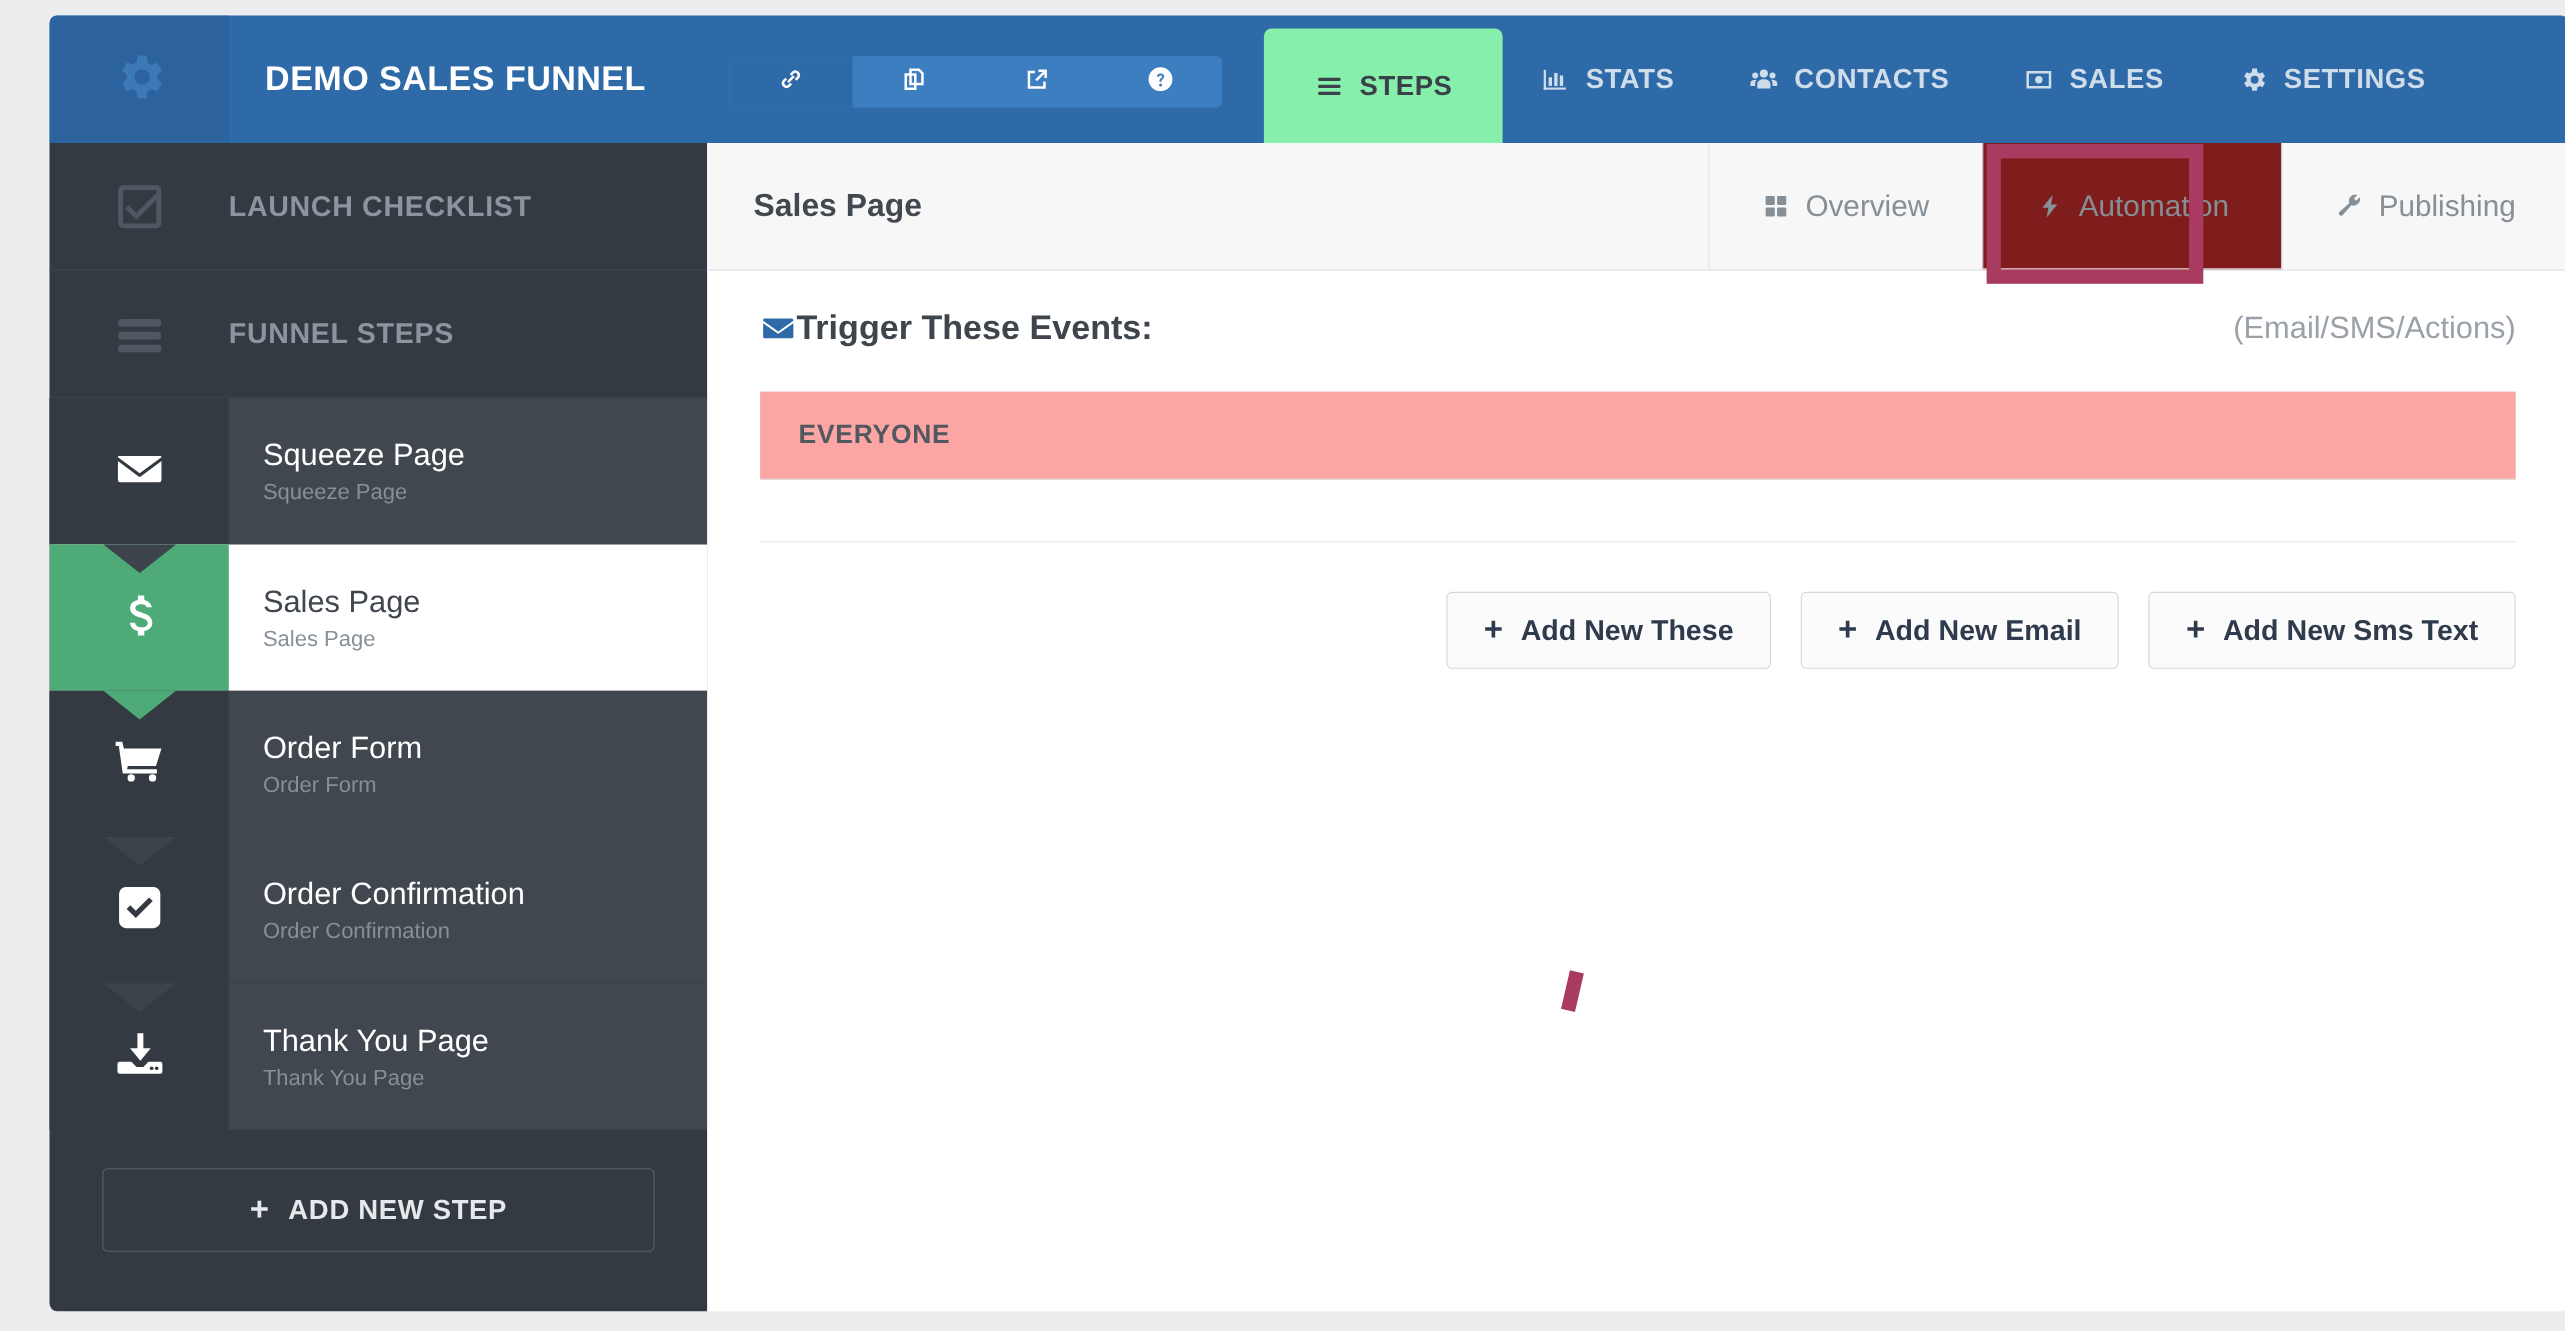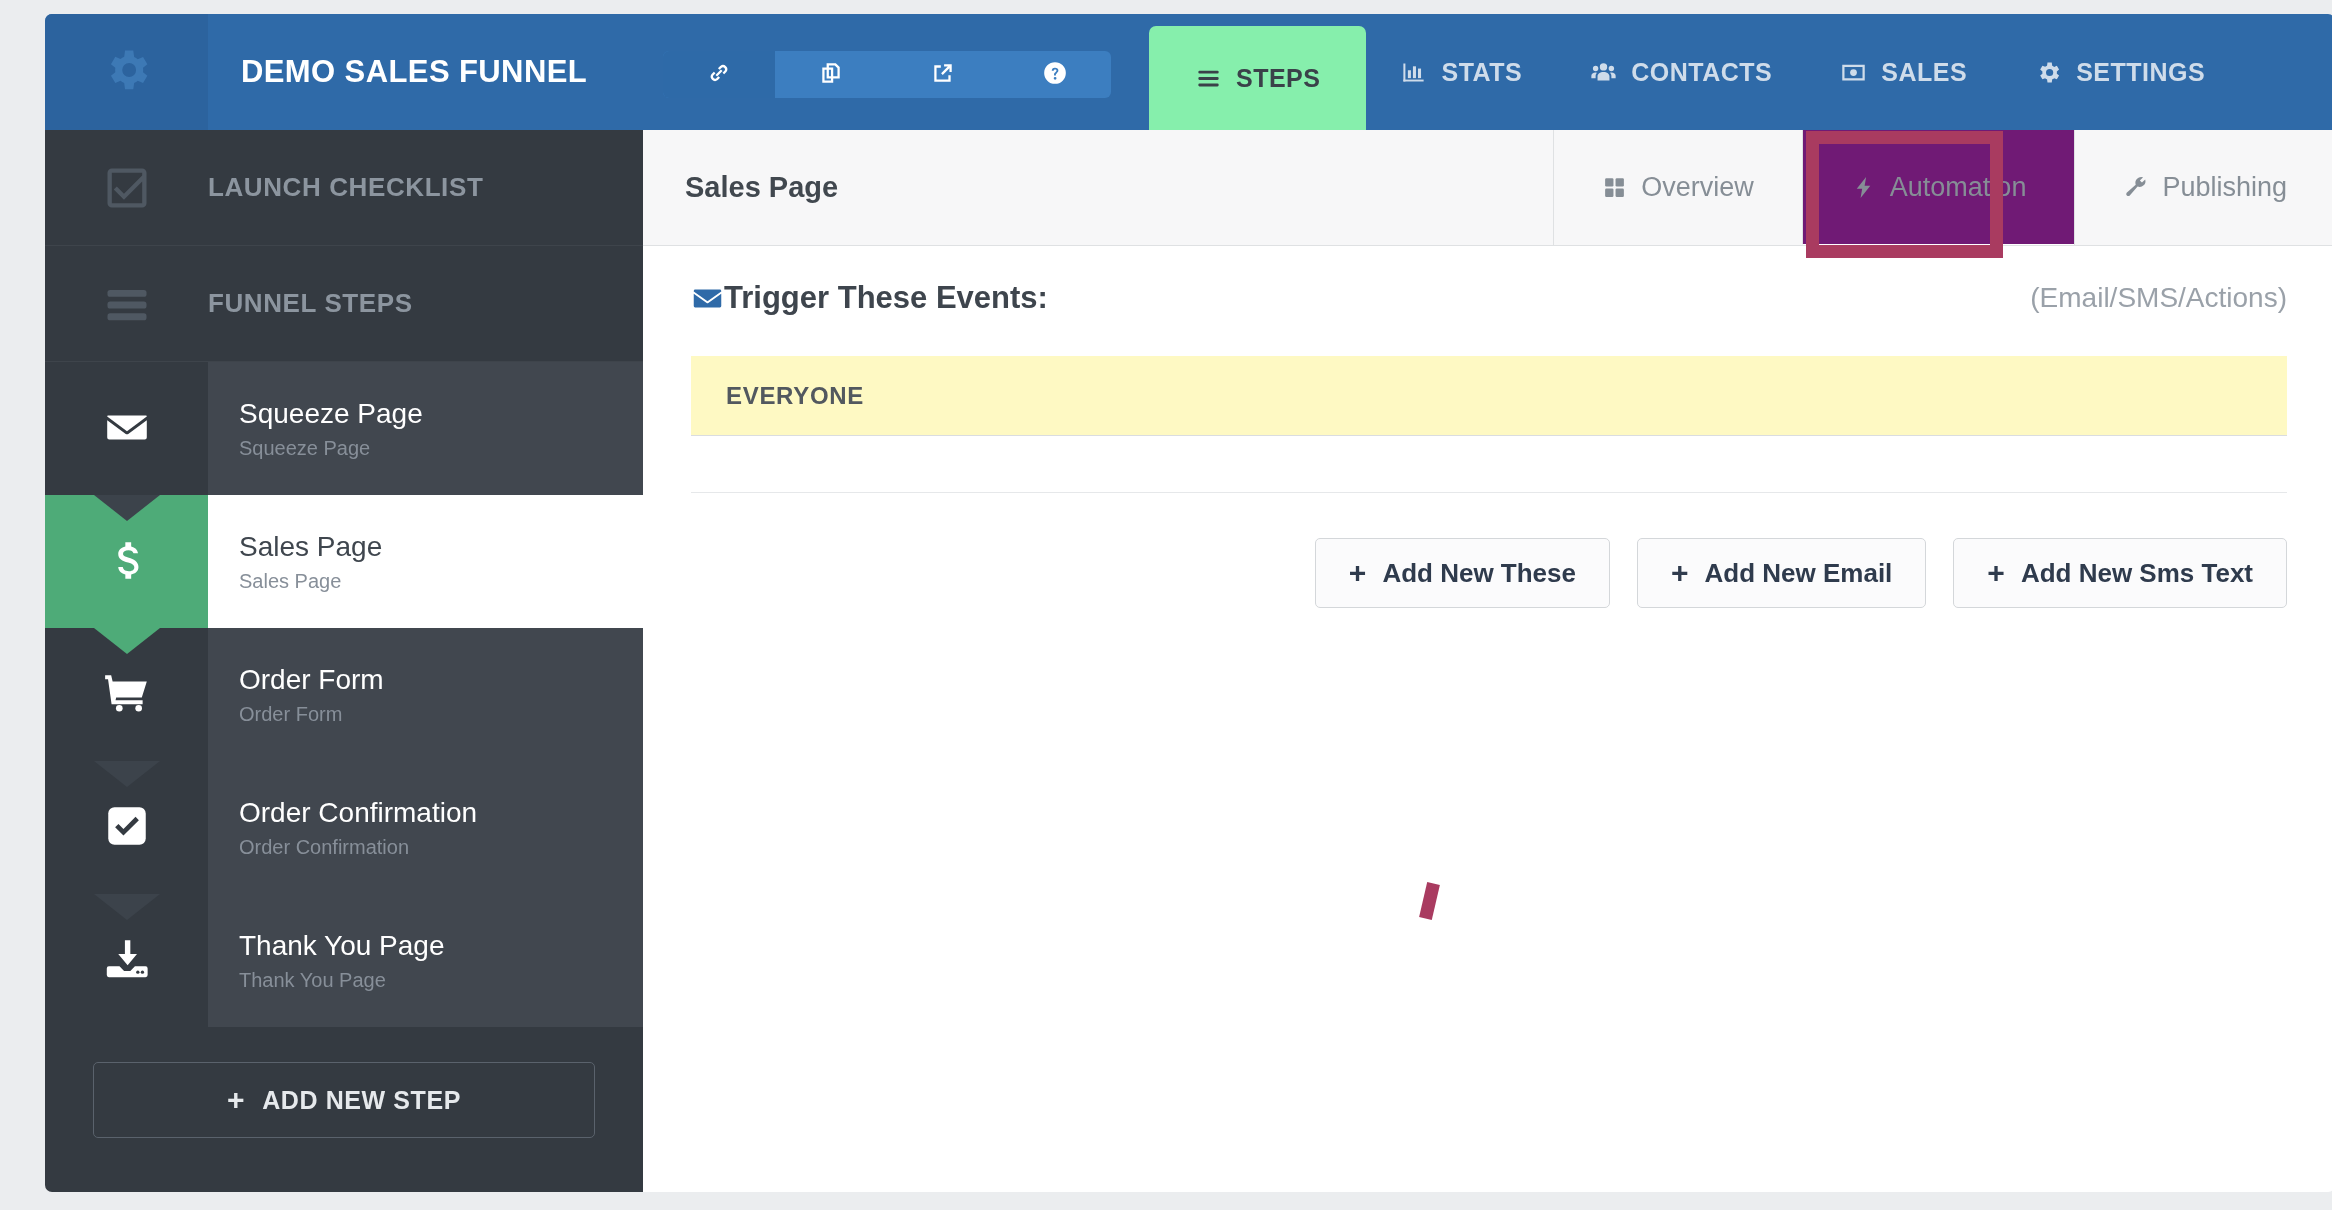--- a/index.html
+++ b/index.html
@@ -178,21 +178,21 @@
     color: #41484f; font-size: 29px; font-weight: bold;
   }
   .ctab {
     display: flex; align-items: center; gap: 14px;
     padding: 0 48px;
     color: #868e96; font-size: 27px;
     border-left: 1px solid #dfe1e3;
     cursor: pointer;
   }
   .ctab .cicon svg { width: 25px; height: 25px; fill: #868e96; display: block; }
-  .ctab.active { background: #701a75; border-bottom: 1px solid #ffffff; }
+  .ctab.active { background: #7f1d1d; border-bottom: 1px solid #ffffff; }
 
   .tab-highlight {
     position: absolute;
     left: 1163px; top: 1px;
     width: 197px; height: 127px;
     border: 13px solid #a93b60;
     pointer-events: none;
     z-index: 5;
   }
 
@@ -202,21 +202,21 @@
     height: 104px;
   }
   .trigger-left { display: flex; align-items: center; }
   .trigger-left svg { width: 33px; height: 33px; fill: #2f6aa8; display: block; }
   .trigger-title { color: #3e454d; font-size: 31px; font-weight: bold; }
   .trigger-note { margin-left: auto; color: #9aa1a9; font-size: 28px; }
 
   .everyone-bar {
     margin: 6px 48px 0 48px;
     height: 80px;
-    background: #fef9c3;
+    background: #fca5a5;
     border-bottom: 1px solid #dadde0;
     display: flex; align-items: center;
     padding-left: 35px;
     color: #52585f; font-size: 24px; font-weight: bold; letter-spacing: 0.7px;
   }
   .hr-sep {
     margin: 56px 48px 0 48px;
     height: 1px; background: #e6e8ea;
   }
 

